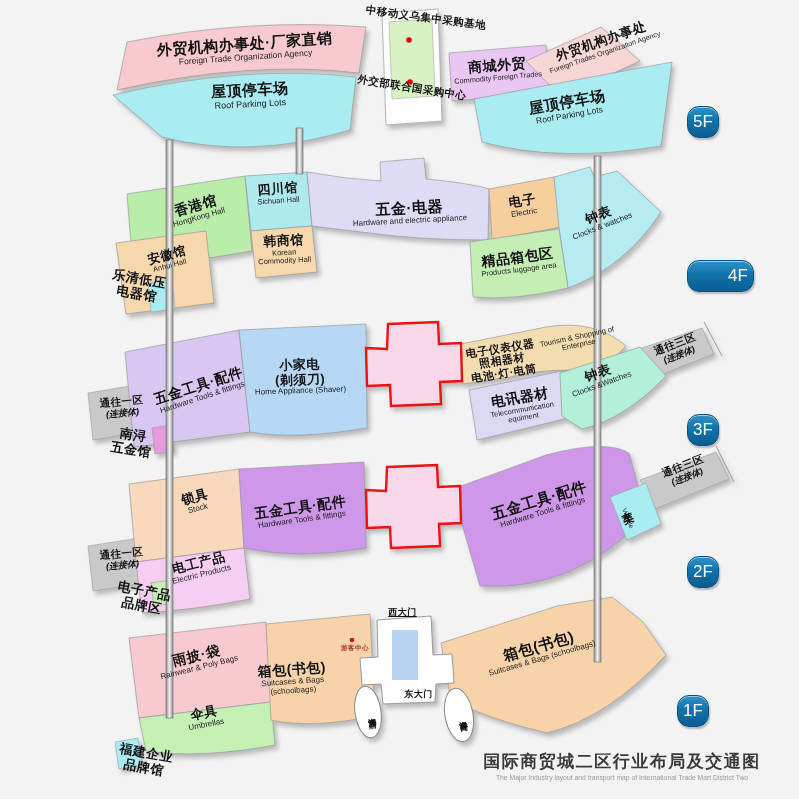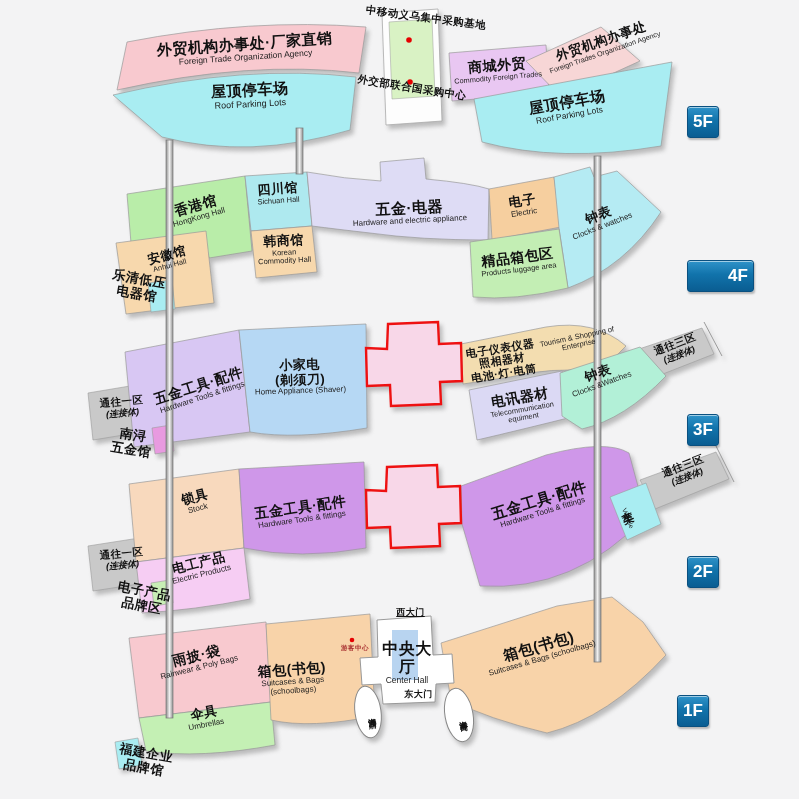--- a/index.html
+++ b/index.html
@@ -6,24 +6,24 @@
   .stage{position:relative;width:799px;height:799px;background:#f3f3f4;overflow:hidden;
          font-family:"Liberation Sans","DejaVu Sans",sans-serif;}
   svg.map{position:absolute;left:0;top:0;}
   .band{filter:drop-shadow(3px 4px 2px rgba(120,120,120,0.45));}
   .lbl{position:absolute;text-align:center;line-height:1.12;color:#111;--zs:13px;--es:8px;}
   .lbl .zh{display:block;font-weight:bold;font-size:var(--zs);letter-spacing:.5px;}
   .lbl .en{display:block;font-weight:normal;font-size:var(--es);color:#1c1c1c;letter-spacing:0;}
   .lbl .sub{display:block;font-size:9px;font-weight:bold;font-style:italic;}
   .vert{writing-mode:vertical-lr;text-align:center;}
   .vert .zh,.vert .en{display:inline-block;}
-  .badge{position:absolute;width:30px;height:30px;border-radius:3px;
+  .badge{position:absolute;width:30px;height:30px;border-radius:12px;
          background:linear-gradient(180deg,#2f93c9 0%,#1173ab 45%,#0a5d92 100%);
          border:1px solid #0a5080;box-shadow:inset 0 1px 0 rgba(255,255,255,.55),1px 2px 2px rgba(0,0,0,.25);
-         color:#fff;font-weight:bold;font-size:17px;display:flex;align-items:center;justify-content:center;}
+         color:#fff;font-weight:normal;font-size:17px;display:flex;align-items:center;justify-content:center;}
   .title{position:absolute;left:448px;top:750px;width:348px;text-align:center;color:#3a3a3a;}
   .title .zh{display:block;font-size:17px;font-weight:bold;letter-spacing:1.5px;}
   .title .en{display:block;font-size:6.8px;color:#9a9a9a;margin-top:1px;}
 </style>
 </head>
 <body>
 
 <div class="stage">
 
 <svg class="map" width="799" height="799" viewBox="0 0 799 799">
@@ -256,36 +256,36 @@
   <span class="zh">箱包(书包)</span>
   <span class="en">Suitcases &amp; Bags (schoolbags)</span>
 </div>
 <div class="lbl" style="left:475px;top:638px;width:130px;--zs:15px;--es:8px;transform:rotate(-16deg);">
   <span class="zh">箱包(书包)</span>
   <span class="en">Suitcases &amp; Bags (schoolbags)</span>
 </div>
 <div class="lbl" style="left:334px;top:644px;width:42px;--zs:6.5px;color:#a33;">
   <span class="zh">游客中心</span>
 </div>
-<div class="lbl" style="left:375px;top:640px;width:64px;--zs:16px;--es:8.5px;">
-  <span class="zh">中央大厅</span>
-  <span class="en">Center Hall</span>
-</div>
-<div class="lbl" style="left:388px;top:607px;width:45px;text-decoration:underline;--zs:9px;">
+<div class="lbl" style="left:380px;top:607px;width:45px;text-decoration:underline;--zs:9px;">
   <span class="zh">西大门</span>
 </div>
 <div class="lbl" style="left:396px;top:689px;width:45px;--zs:9px;">
   <span class="zh">东大门</span>
 </div>
 <div class="lbl vert" style="left:361px;top:690px;height:46px;--zs:8px;transform:rotate(-8deg);">
   <span class="zh">海洋酒店</span>
 </div>
 <div class="lbl vert" style="left:452px;top:692px;height:48px;--zs:8px;transform:rotate(-10deg);">
   <span class="zh">海洋商务</span>
 </div>
 <div class="lbl" style="left:92px;top:746px;width:106px;--zs:13px;transform:rotate(10deg);">
   <span class="zh">福建企业</span>
   <span class="zh">品牌馆</span>
 </div>
 <div class="badge" style="left:677px;top:695px;">1F</div>
 
+<div class="title">
+  <span class="zh">国际商贸城二区行业布局及交通图</span>
+  <span class="en">The Major Industry layout and transport map of International Trade Mart District Two</span>
+</div>
 
 </div>
 
 </body></html>

